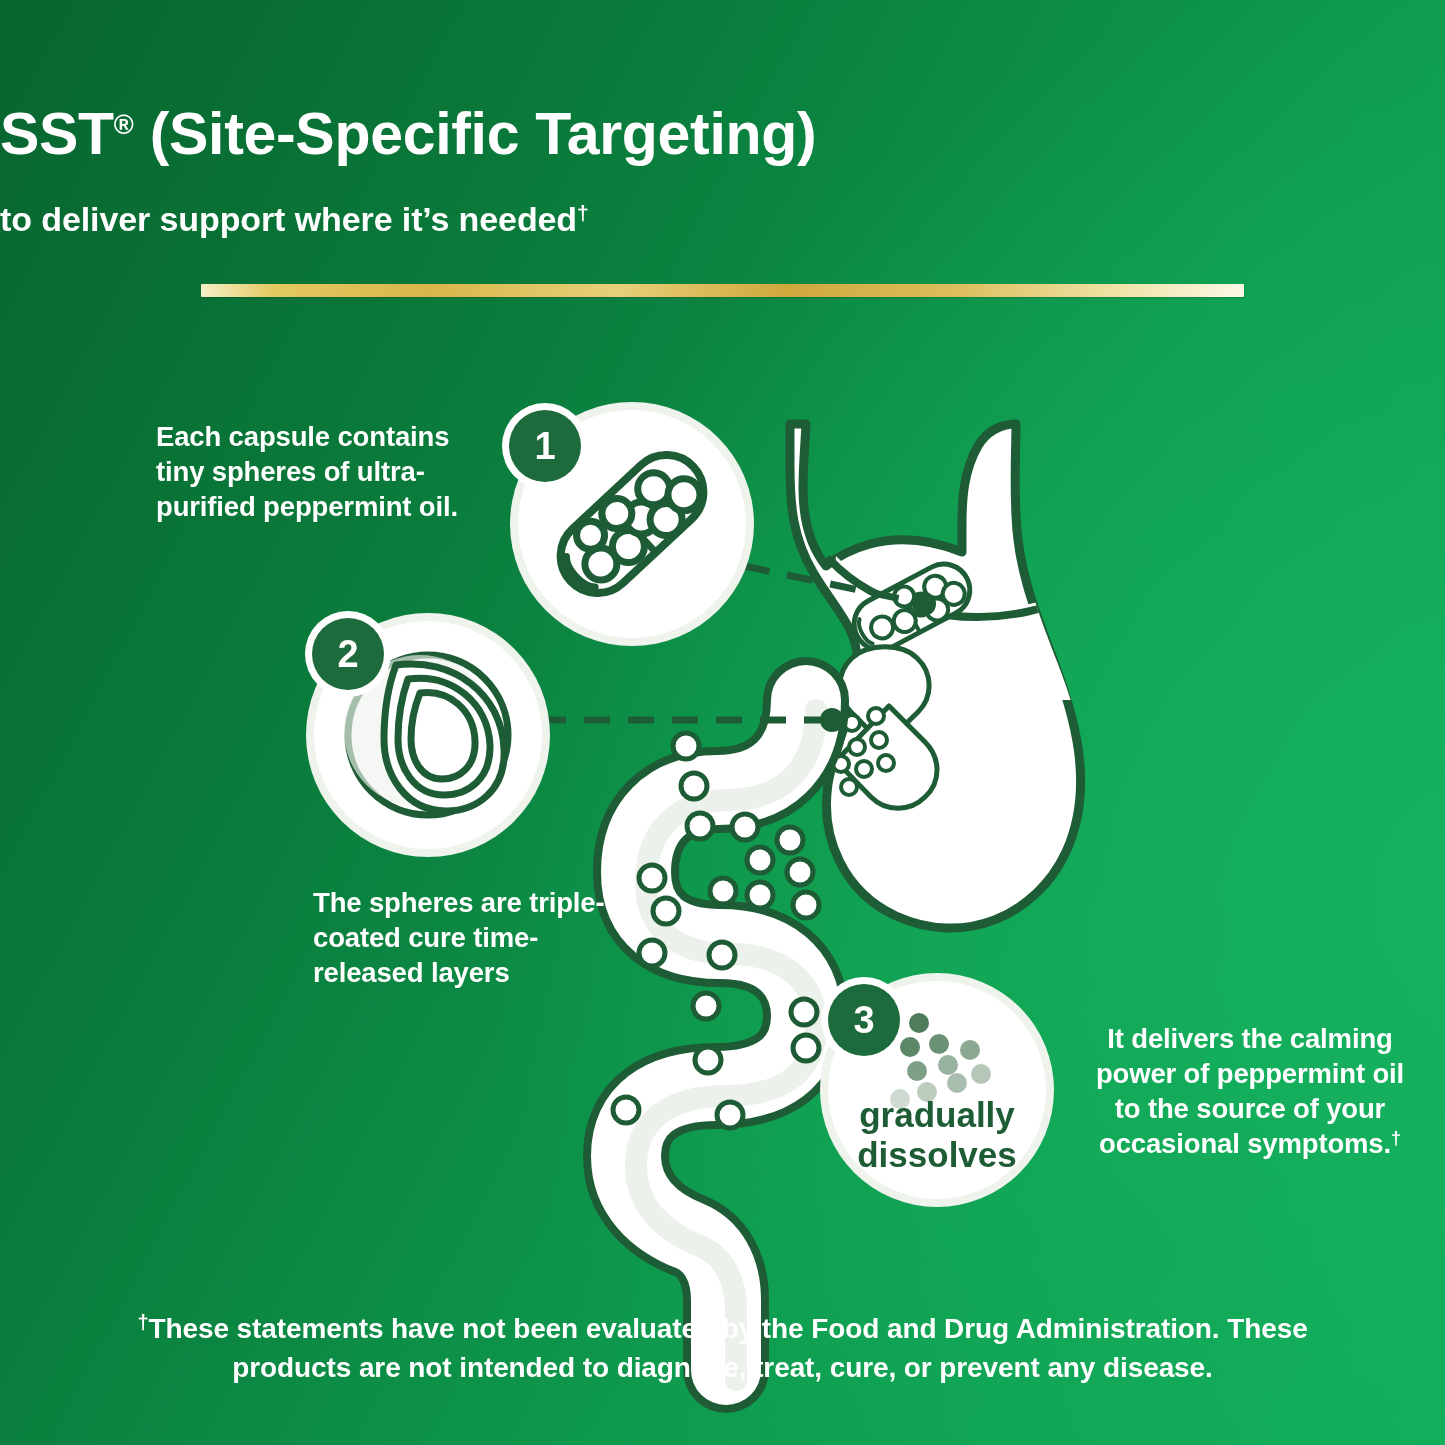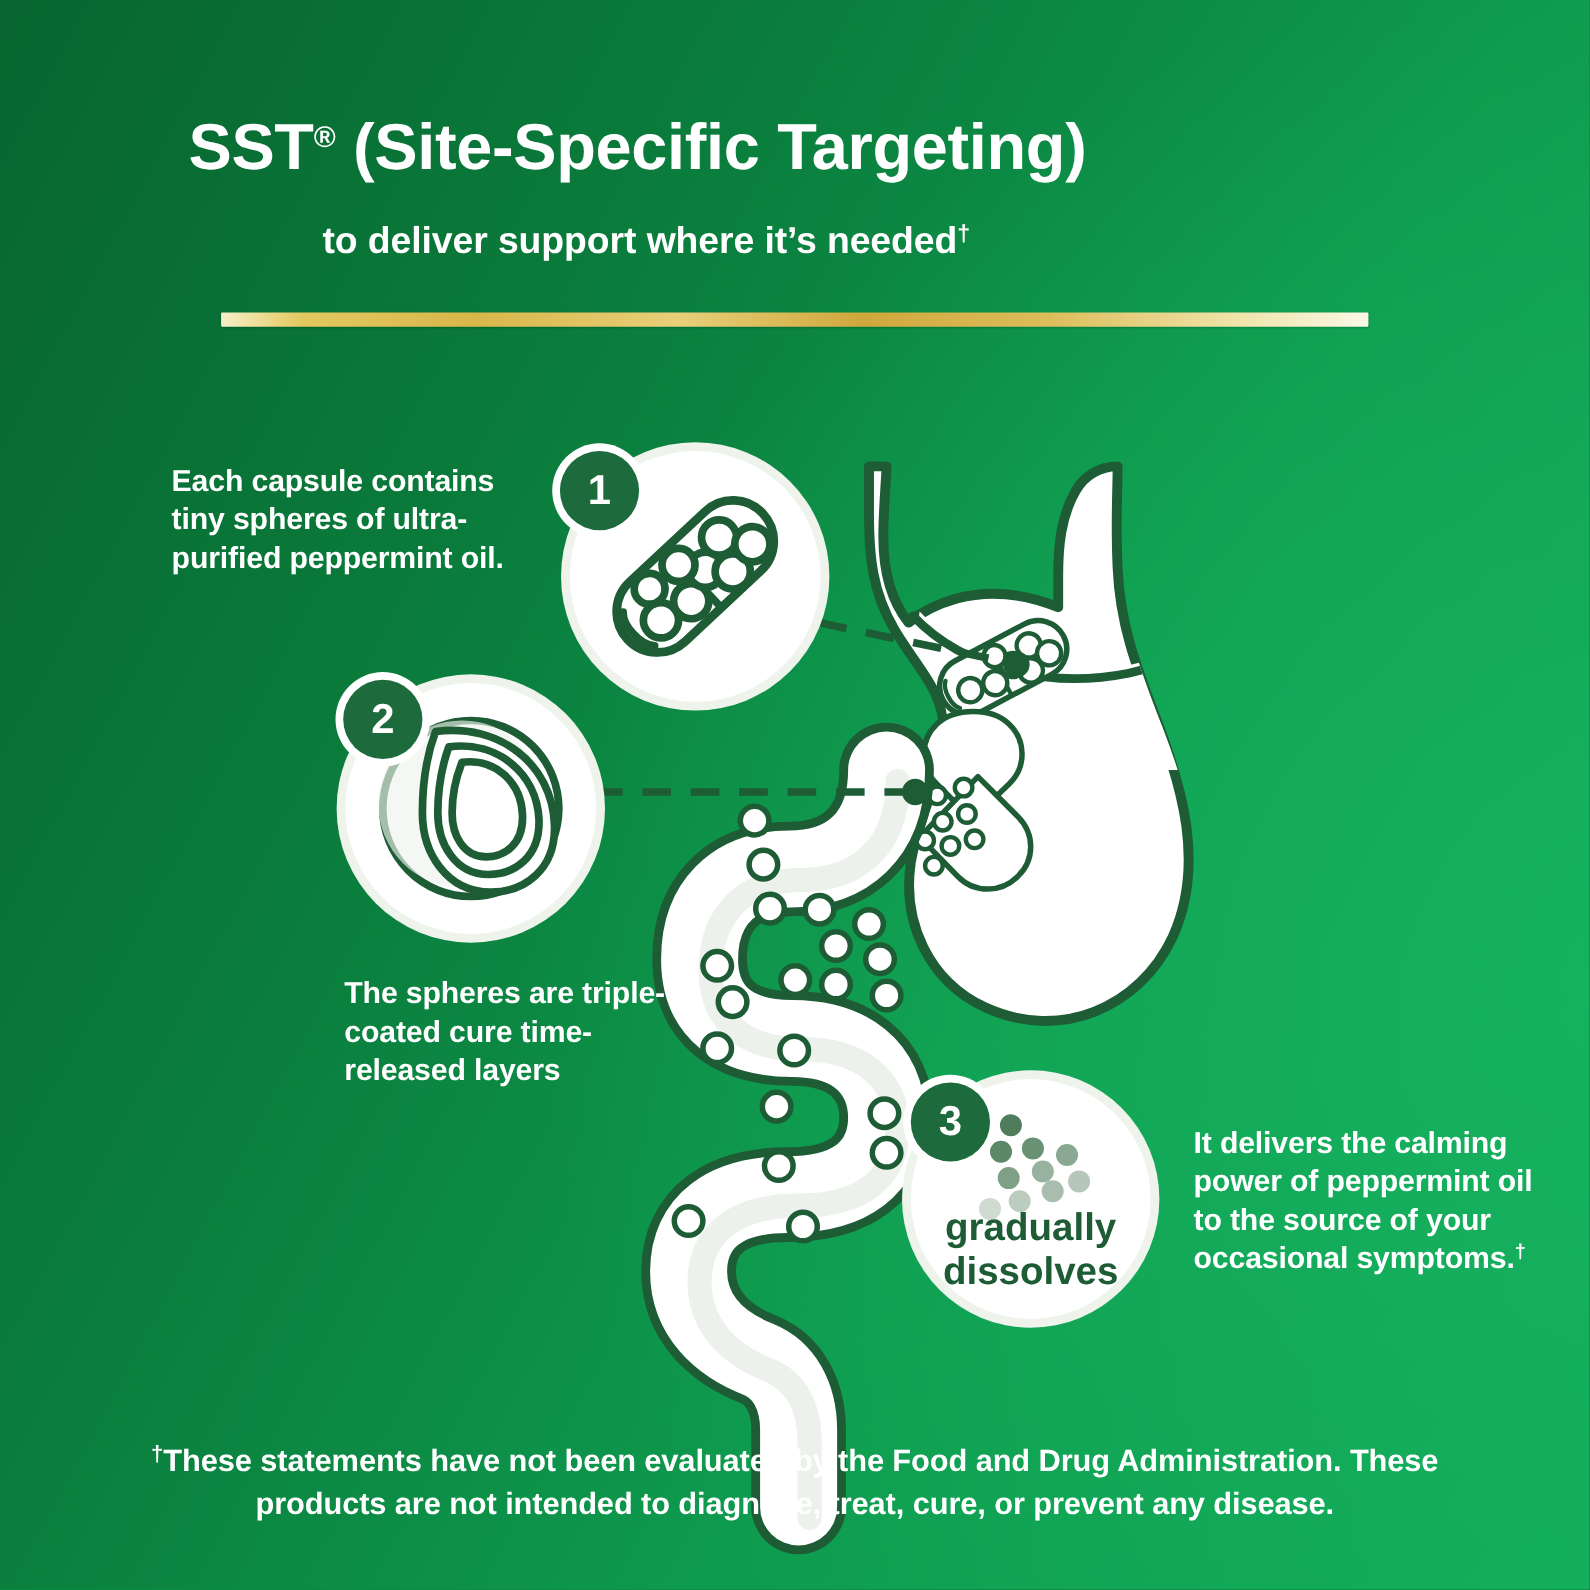--- a/index.html
+++ b/index.html
@@ -13,30 +13,30 @@
   #stage {
     position:relative;
     width:1445px; height:1445px;
     background:
       radial-gradient(115% 105% at 105% 62%, #16b25f 0%, rgba(22,178,95,0) 62%),
       linear-gradient(118deg, #08652f 0%, #0a7b3b 30%, #0e9a4e 63%, #11ab59 100%);
     overflow:hidden;
   }
 
   
-  #header { position:absolute; left:0; top:0; width:1159px; text-align:center; }
+  #header { position:absolute; left:0; top:0; width:1159px; text-align:left; }
   #title {
     font-size:59px; font-weight:bold; color:#ffffff;
     letter-spacing:-0.3px; line-height:1.05;
     margin-top:104px;
   }
   #title .reg { font-size:0.46em; vertical-align:0.74em; font-weight:bold; }
   #subtitle {
     font-size:34px; font-weight:bold; color:#ffffff;
-    margin-top:34px; letter-spacing:-0.1px;padding-left:16px;
+    margin-top:34px; letter-spacing:-0.1px;
   }
   #subtitle .dag { font-size:0.62em; vertical-align:0.52em; }
 
   #divider {
     position:absolute; left:201px; top:284px;
     width:1043px; height:13px;
     background:linear-gradient(90deg,
       #f6f0c9 0%, #e3c860 7%, #d8b74a 22%,
       #e8cf79 40%, #cfa83c 56%, #dcbd5b 72%,
       #efe3a7 88%, #fbf8e6 100%);
@@ -47,21 +47,21 @@
   
   .callout {
     position:absolute;
     color:#ffffff; font-weight:bold;
     font-size:27.5px; line-height:1.27;
     letter-spacing:-0.15px;
     white-space:pre-line;
   }
   #callout1 { left:156px; top:420px; width:330px; }
   #callout2 { left:313px; top:886px; width:300px; }
-  #callout3 { left:1085px; top:1022px; width:330px; }
+  #callout3 { left:1085px; top:1022px; width:330px;text-align:center; }
   .callout .dag { font-size:0.66em; vertical-align:0.5em; }
 
   
   #footer {
     position:absolute; left:0; top:1308px; width:1445px;
     text-align:center; color:#ffffff;
     font-size:28px; font-weight:bold; line-height:1.4;
     letter-spacing:-0.1px; white-space:pre-line;
   }
   #footer .dag { font-size:0.72em; vertical-align:0.45em; }

